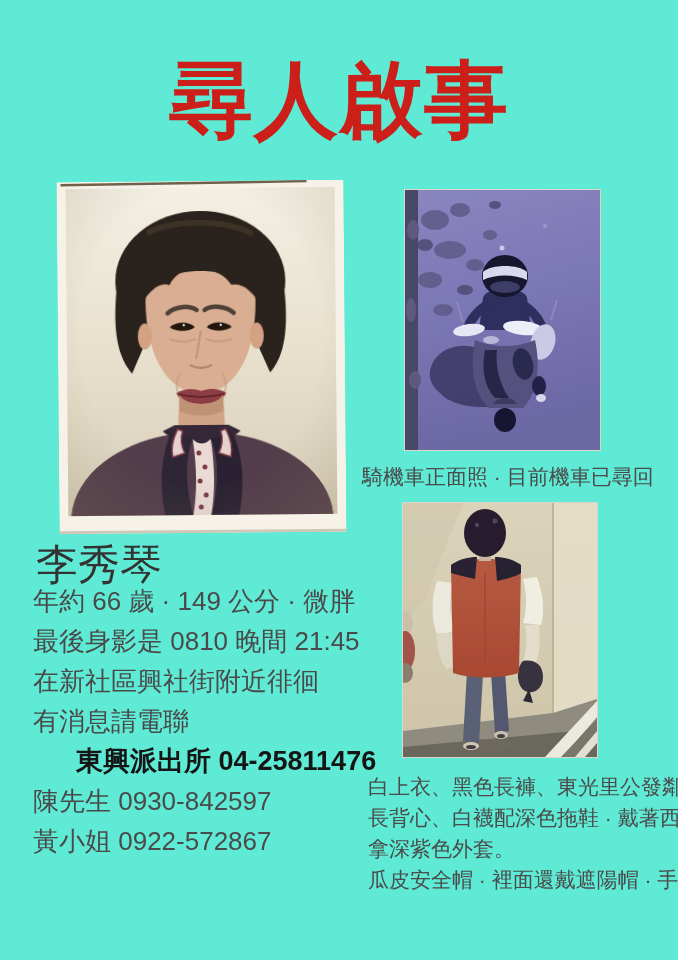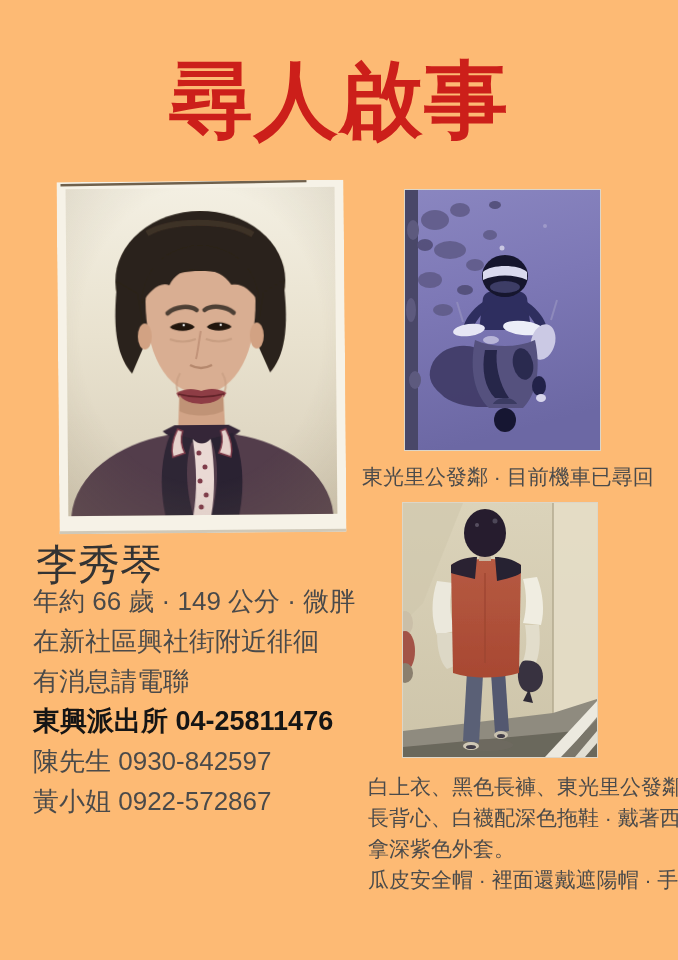--- a/index.html
+++ b/index.html
@@ -1,33 +1,33 @@
 <!DOCTYPE html>
 <html style="--title-red: #cc1f1a; --body-text: #4a4a4a; --emphasis-text: #151515;"><head>
 <meta charset="utf-8">
 <style>
   html,body{margin:0;padding:0;background:#ffffff;}
   body{font-family:"Liberation Sans","DejaVu Sans",sans-serif;}
-  .page{position:relative;width:678px;height:960px;background:#fdba74;overflow:hidden;}
+  .page{position:relative;width:678px;height:960px;background:#5eead4;overflow:hidden;}
 
   .title{position:absolute;top:52px;left:0;width:100%;text-align:center;
          font-size:84px;line-height:1.15;font-weight:700;letter-spacing:1px;
          color:var(--title-red,#cc1f1a);}
 
   .portrait{position:absolute;left:58px;top:181px;width:287px;height:352px;
             transform:rotate(-0.5deg);}
   .portrait svg,.photo svg{display:block;width:100%;height:100%;}
 
   .name{position:absolute;left:36px;top:541px;width:322px;text-align:left;
         font-size:42px;line-height:48px;color:#333333;}
 
   .details{position:absolute;left:33px;top:581px;width:330px;
            font-size:26px;line-height:40px;color:var(--body-text,#4a4a4a);
            white-space:nowrap;}
-  .details .police{font-size:27px;font-weight:700;color:var(--emphasis-text,#151515);}
+  .details .police{font-size:27px;font-weight:700;color:var(--emphasis-text,#151515);margin-left:43px;}
 
   .photo{position:absolute;box-shadow:0 0 0 1px #ddd6c8;}
   .photo.scooter{left:405px;top:190px;width:195px;height:260px;}
   .photo.walking{left:403px;top:503px;width:194px;height:254px;}
 
   .cap1{position:absolute;left:362px;top:462px;width:310px;
         font-size:21px;line-height:30px;color:#4b4b4b;white-space:nowrap;}
   .cap2{position:absolute;left:368px;top:771px;width:318px;
         font-size:21px;line-height:31px;color:#4b4b4b;white-space:nowrap;}
 </style>
@@ -100,20 +100,21 @@
       </g>
       <rect x="9" y="7" width="269" height="327" fill="url(#pvig)"></rect>
       <rect x="0" y="349" width="287" height="3" fill="#cfc8b8"></rect>
     </svg>
   </div>
 
   <div class="name">李秀琴</div>
 
   <div class="details">
     <div>年約 66 歲 · 149 公分 · 微胖</div>
+    <div>最後身影是 0810 晚間 21:45</div>
     <div>在新社區興社街附近徘徊</div>
     <div>有消息請電聯</div>
     <div class="police">東興派出所 04-25811476</div>
     <div>陳先生 0930-842597</div>
     <div>黃小姐 0922-572867</div>
   </div>
 
   <div class="photo scooter">
     <svg viewBox="0 0 195 260">
       <defs>
@@ -169,21 +170,21 @@
           <ellipse cx="86" cy="150" rx="8" ry="4" fill="#b8b5d8"></ellipse>
           <ellipse cx="134" cy="196" rx="7" ry="10" fill="#23234a"></ellipse>
           <ellipse cx="136" cy="208" rx="5" ry="4" fill="#d8d6ec"></ellipse>
           <path d="M88,214 C92,206 108,206 112,214 Z" fill="#3a3a62"></path>
           <ellipse cx="100" cy="230" rx="11" ry="12" fill="#191932"></ellipse>
         </g>
       </g>
     </svg>
   </div>
 
-  <div class="cap1">東光里公發鄰 · 目前機車已尋回</div>
+  <div class="cap1">騎機車正面照 · 目前機車已尋回</div>
 
   <div class="photo walking">
     <svg viewBox="0 0 194 254">
       <defs>
         <linearGradient id="wallg" x1="0" y1="0" x2="0" y2="1">
           <stop offset="0" stop-color="#dbd3ba"></stop>
             <stop offset="1" stop-color="#cdc4a9"></stop>
         </linearGradient>
         <linearGradient id="vestg" x1="0" y1="0" x2="0" y2="1">
           <stop offset="0" stop-color="#b65a42"></stop>

